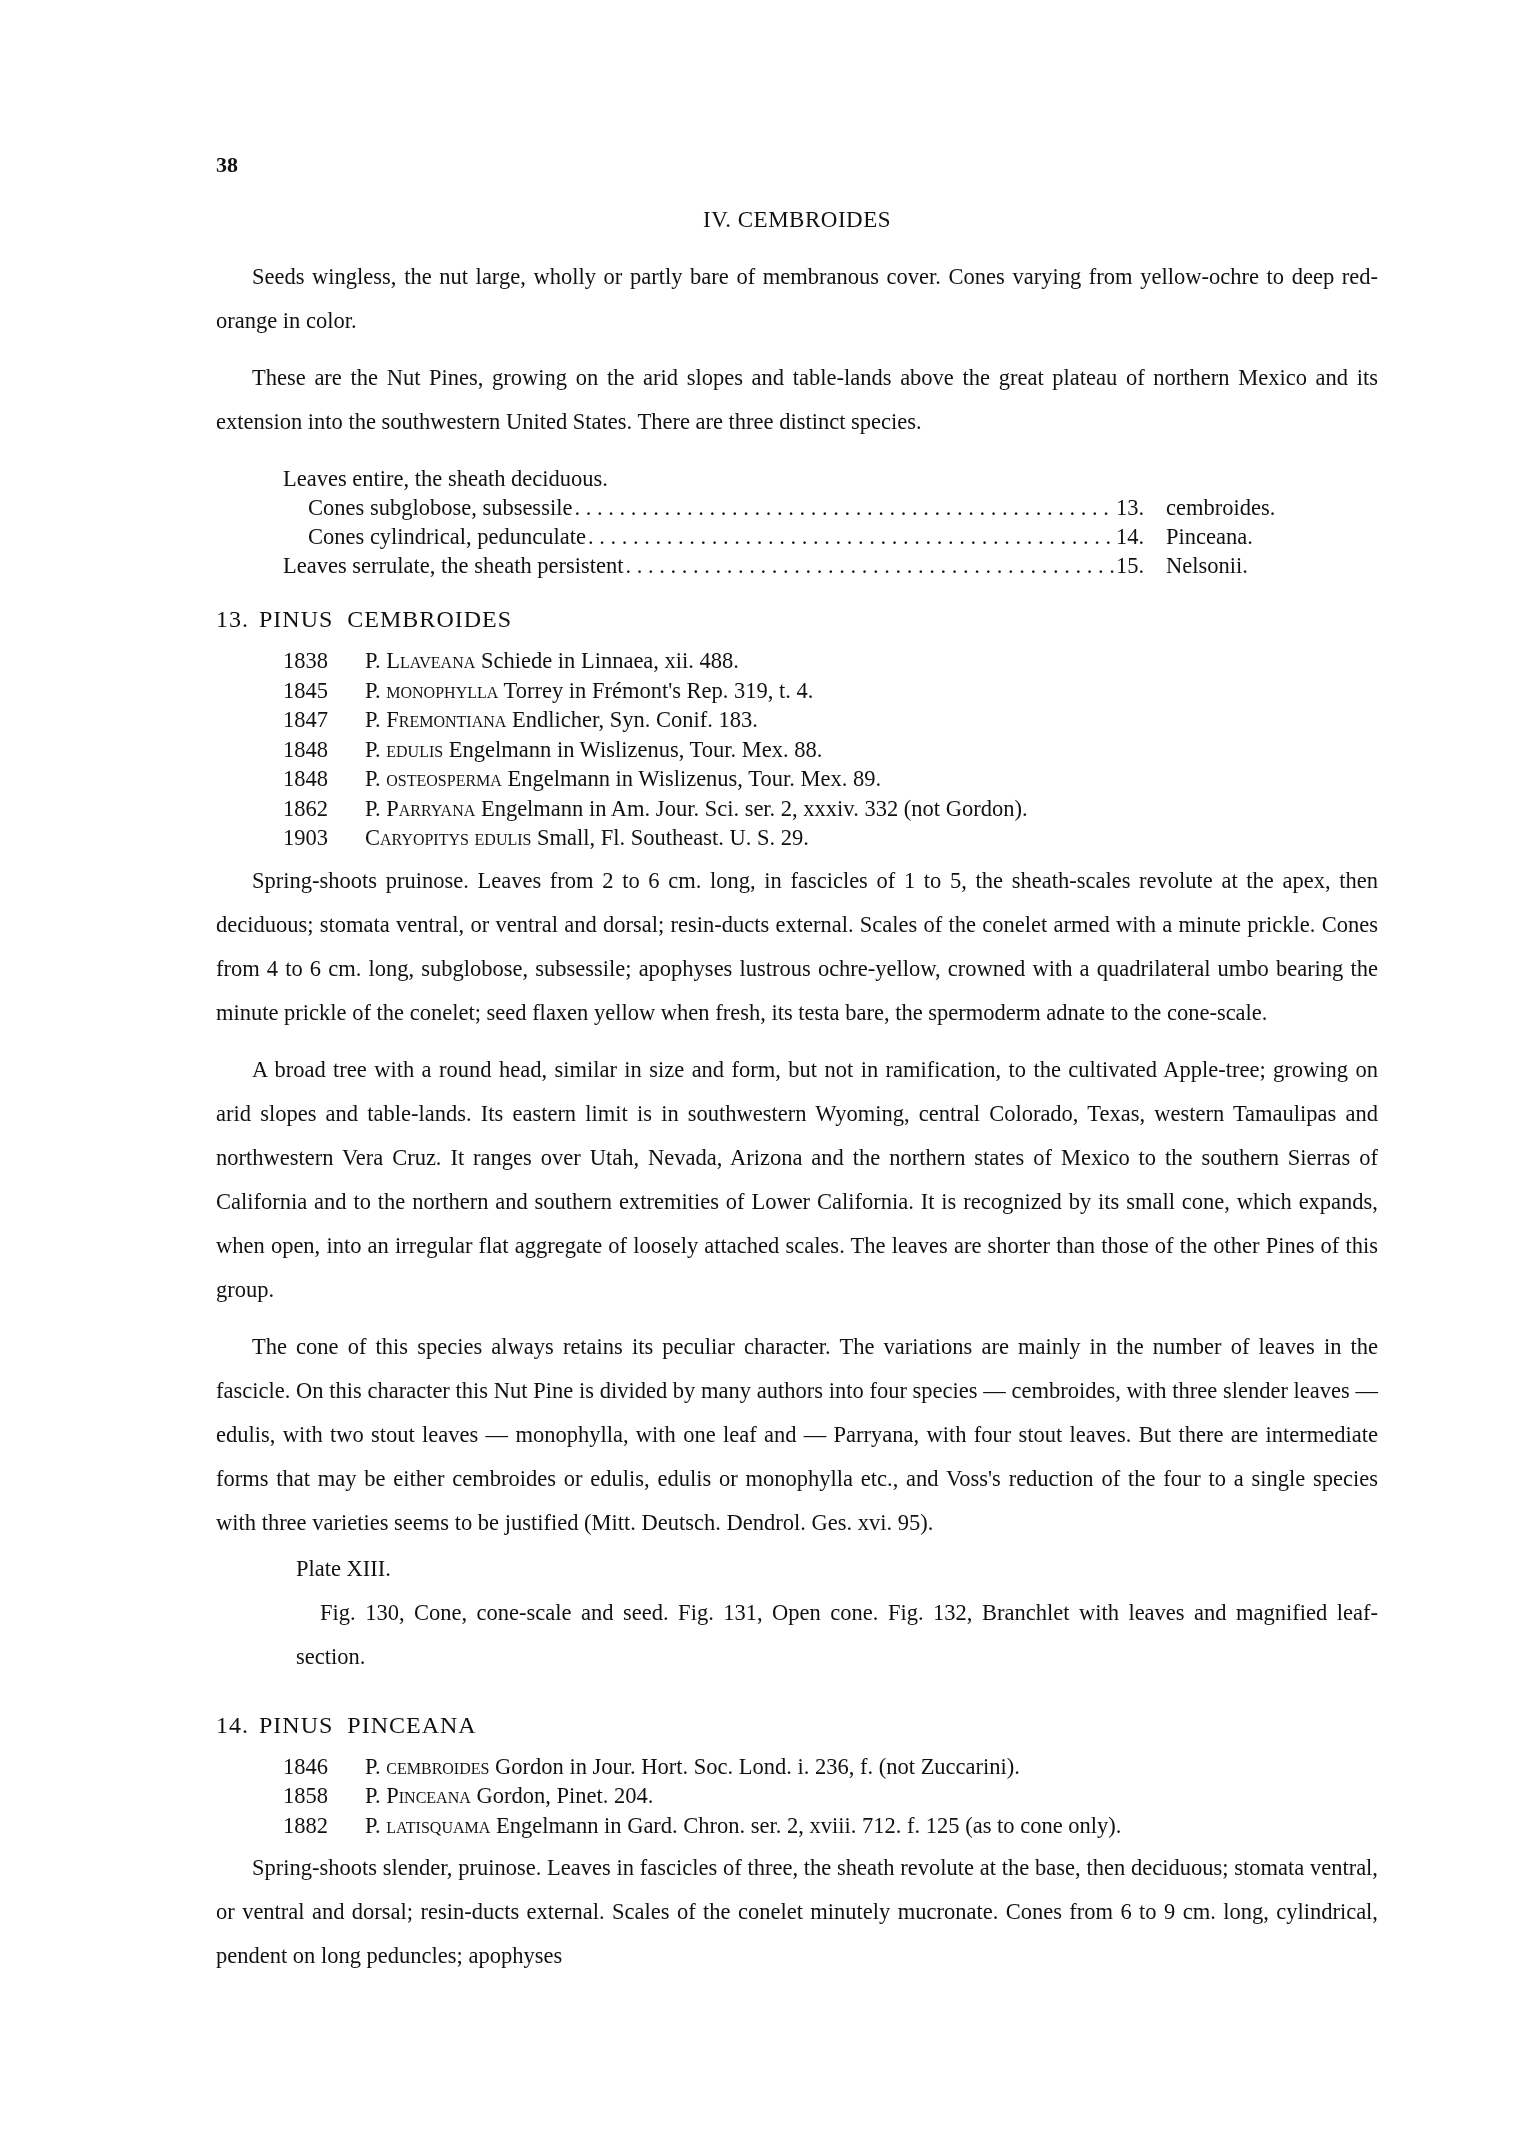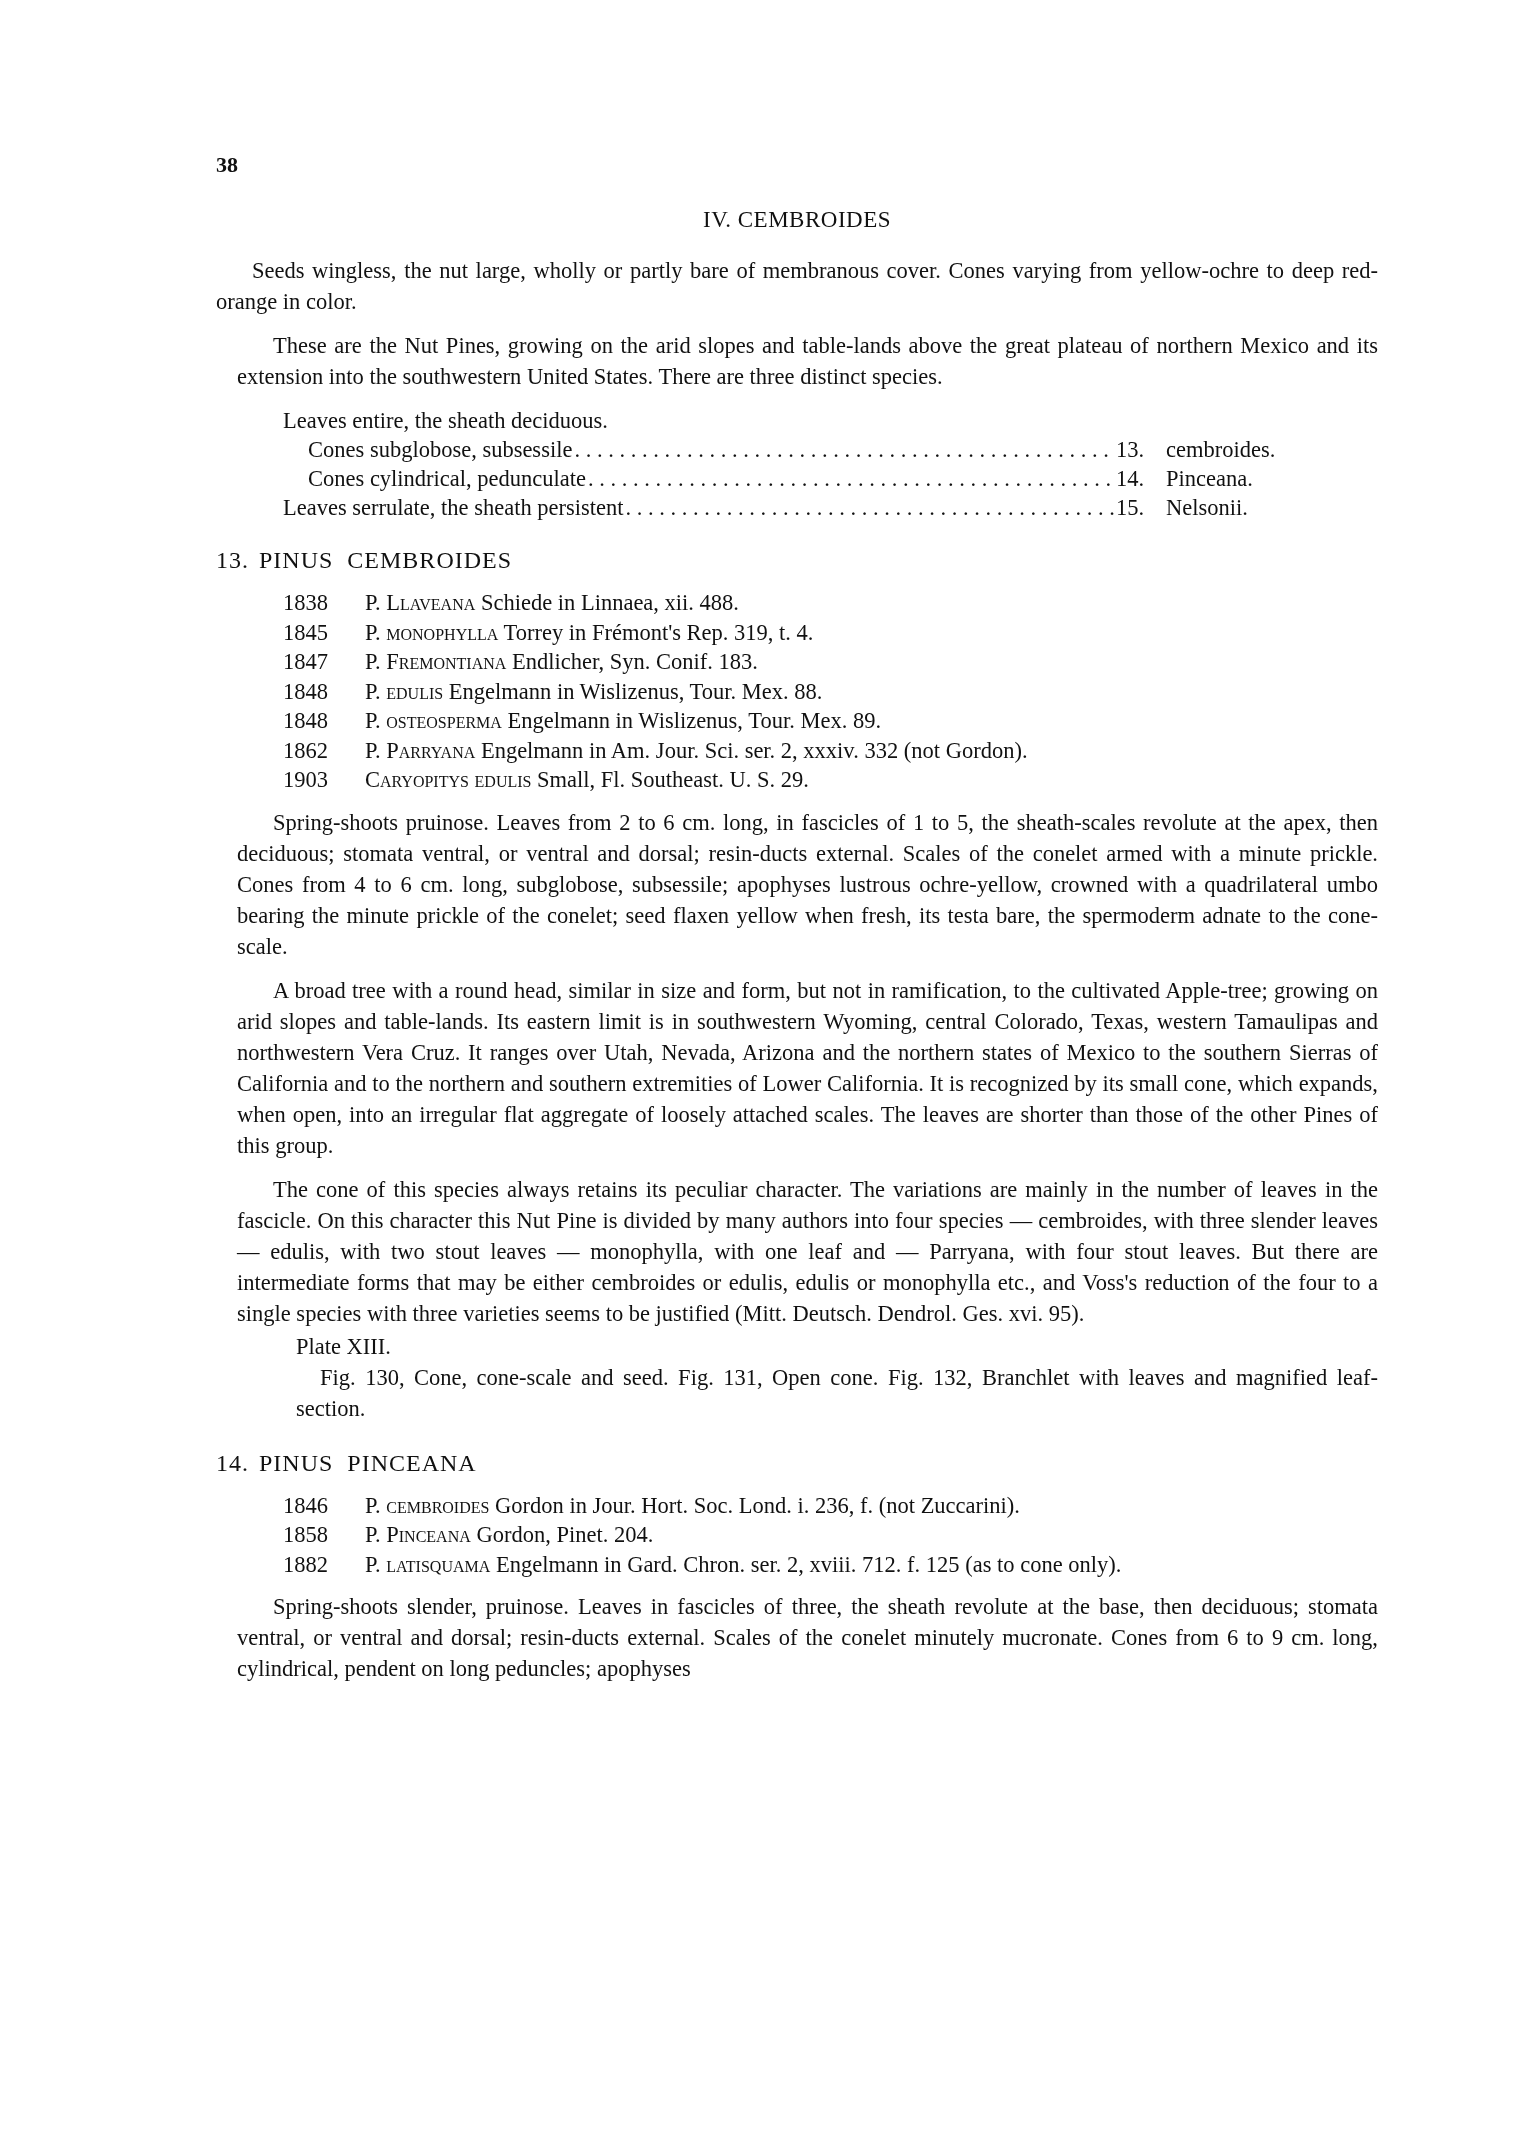--- a/index.html
+++ b/index.html
@@ -5,23 +5,23 @@
   html, body { margin: 0; padding: 0; background: #ffffff; }
   body { width: 1538px; height: 2148px; position: relative; overflow: hidden;
          font-family: "Liberation Serif", "DejaVu Serif", serif; color: #111; }
   .page { position: absolute; left: 216px; top: 0; width: 1162px; }
   .running-head { position: absolute; top: 152px; left: 0; width: 1162px; height: 30px; }
   .page-num { position: absolute; left: 0; top: 0; font-weight: bold; font-size: 22px; }
   .running-title { position: absolute; left: 0; width: 100%; text-align: center; top: 0;
                    font-size: 22px; letter-spacing: 1px; }
   .section-title { position: absolute; top: 207px; left: 0; width: 100%; text-align: center;
                    font-weight: normal; font-size: 23px; letter-spacing: 0.5px; }
-  .flow { position: absolute; left: 0; top: 255px; width: 1162px; font-size: 22.5px; line-height: 31px; }
+  .flow { position: absolute; left: 0; top: 255px; width: 1162px; font-size: 22.5px; line-height: 44px; }
   p { margin: 0; text-align: justify; text-indent: 36px; }
-  p.gap { margin-top: 13px; margin-left: 21px; }
+  p.gap { margin-top: 13px; }
   .key { margin-top: 13px; }
   .key-row { display: flex; align-items: baseline; height: 29px; }
   .key-row .lbl { white-space: nowrap; }
   .key-row .dots { flex: 1; overflow: hidden; white-space: nowrap; letter-spacing: 3px; margin: 0 2px; }
   .key-row .dots::after { content: ". . . . . . . . . . . . . . . . . . . . . . . . . . . . . . . . . . . . . . . . . . . . . . . . . . . . . . . . . . . . . . . . . . . . . . . . . . . . . . . . . . . . . . . ."; letter-spacing: 0; }
   .key-row .num { width: 50px; }
   .key-row .name { width: 212px; }
   .ind1 { padding-left: 67px; }
   .ind2 { padding-left: 92px; }
   .species-head { margin-top: 24px; font-size: 24px; letter-spacing: 1px; height: 34px; }

